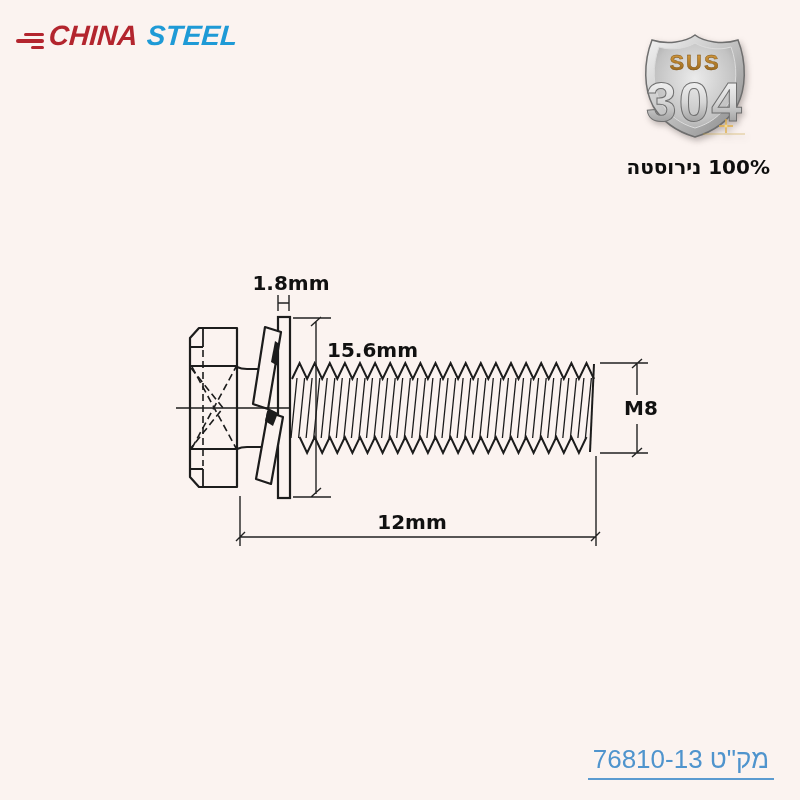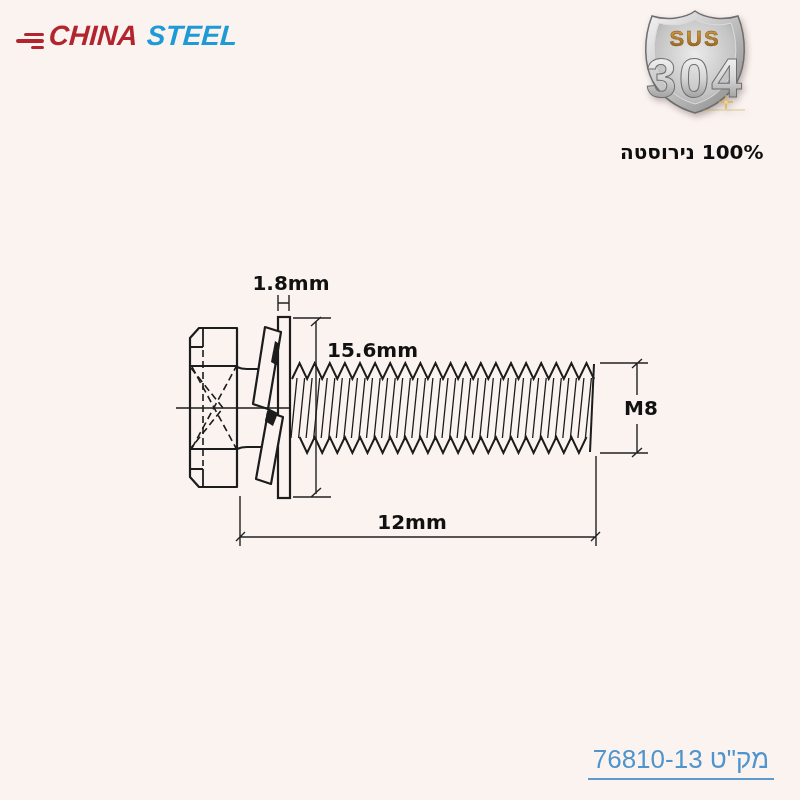--- a/index.html
+++ b/index.html
@@ -19,32 +19,32 @@
   .speed-lines i:nth-child(3){width:13px;}
   .logo .word{
     font-family:"Liberation Sans",sans-serif;
     font-weight:bold;font-style:italic;font-size:28px;letter-spacing:0px;
     transform:skewX(-4deg);
   }
   .logo .w1{color:#b3252e;margin-right:9px;}
   .logo .w2{color:#1e9ad6;}
 
   
-  .badge{left:620px;top:4px;width:150px;text-align:left;}
+  .badge{left:620px;top:28px;width:150px;text-align:right;}
   .badge svg{overflow:visible;display:block;margin:0 auto;filter:drop-shadow(2px 3px 3px rgba(60,50,45,.35));}
   .badge .sus{
     font-family:"Liberation Sans",sans-serif;font-weight:bold;font-size:22px;
     letter-spacing:2px;text-anchor:middle;fill:url(#goldG);stroke:#7a4e12;stroke-width:.4;
   }
   .badge .grade{
     font-family:"Liberation Sans",sans-serif;font-weight:bold;font-size:55px;
     letter-spacing:2px;text-anchor:middle;fill:url(#numG);stroke:#6f6f6f;stroke-width:1;
   }
   .badge-caption{
-    margin-top:22px;font-weight:bold;font-size:20px;color:#0e0e0e;
+    margin-top:13px;font-weight:bold;font-size:20px;color:#0e0e0e;
     font-family:"DejaVu Sans",sans-serif;
   }
 
   
   .drawing{left:0;top:0;width:800px;height:800px;}
   .drawing text{
     font-family:"DejaVu Sans",sans-serif;font-weight:700;font-size:20px;fill:#111;
   }
 
   

